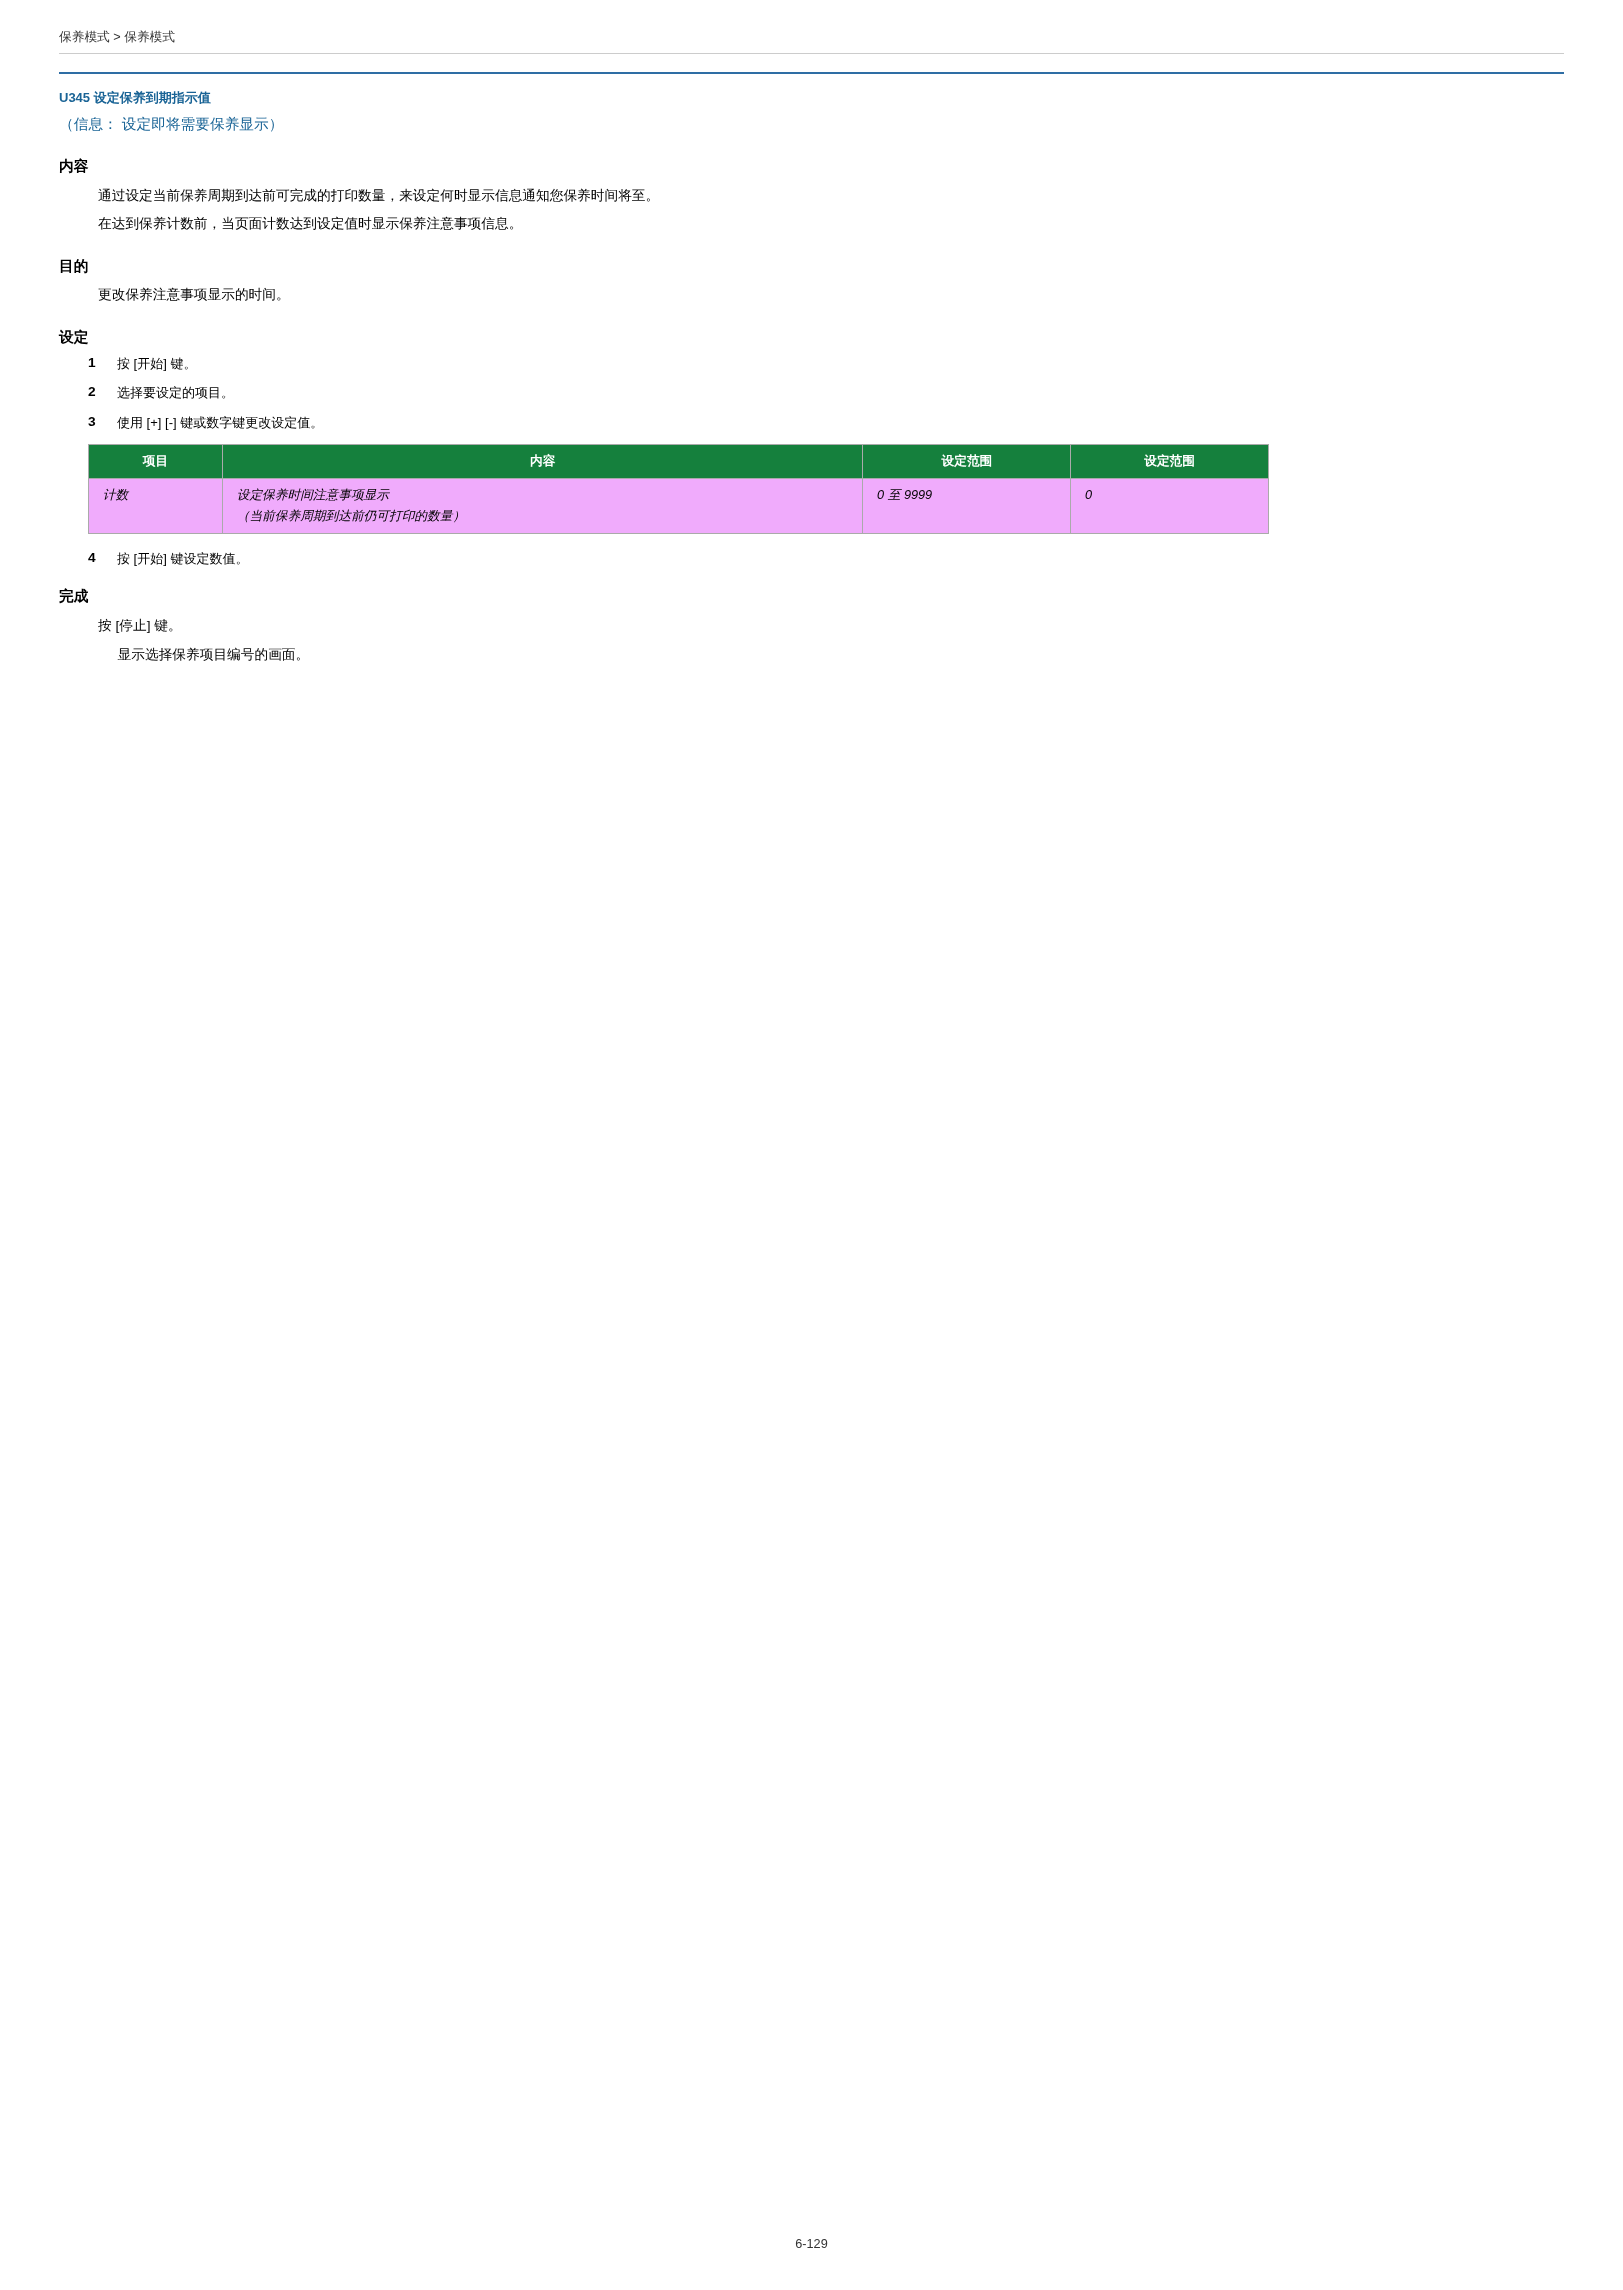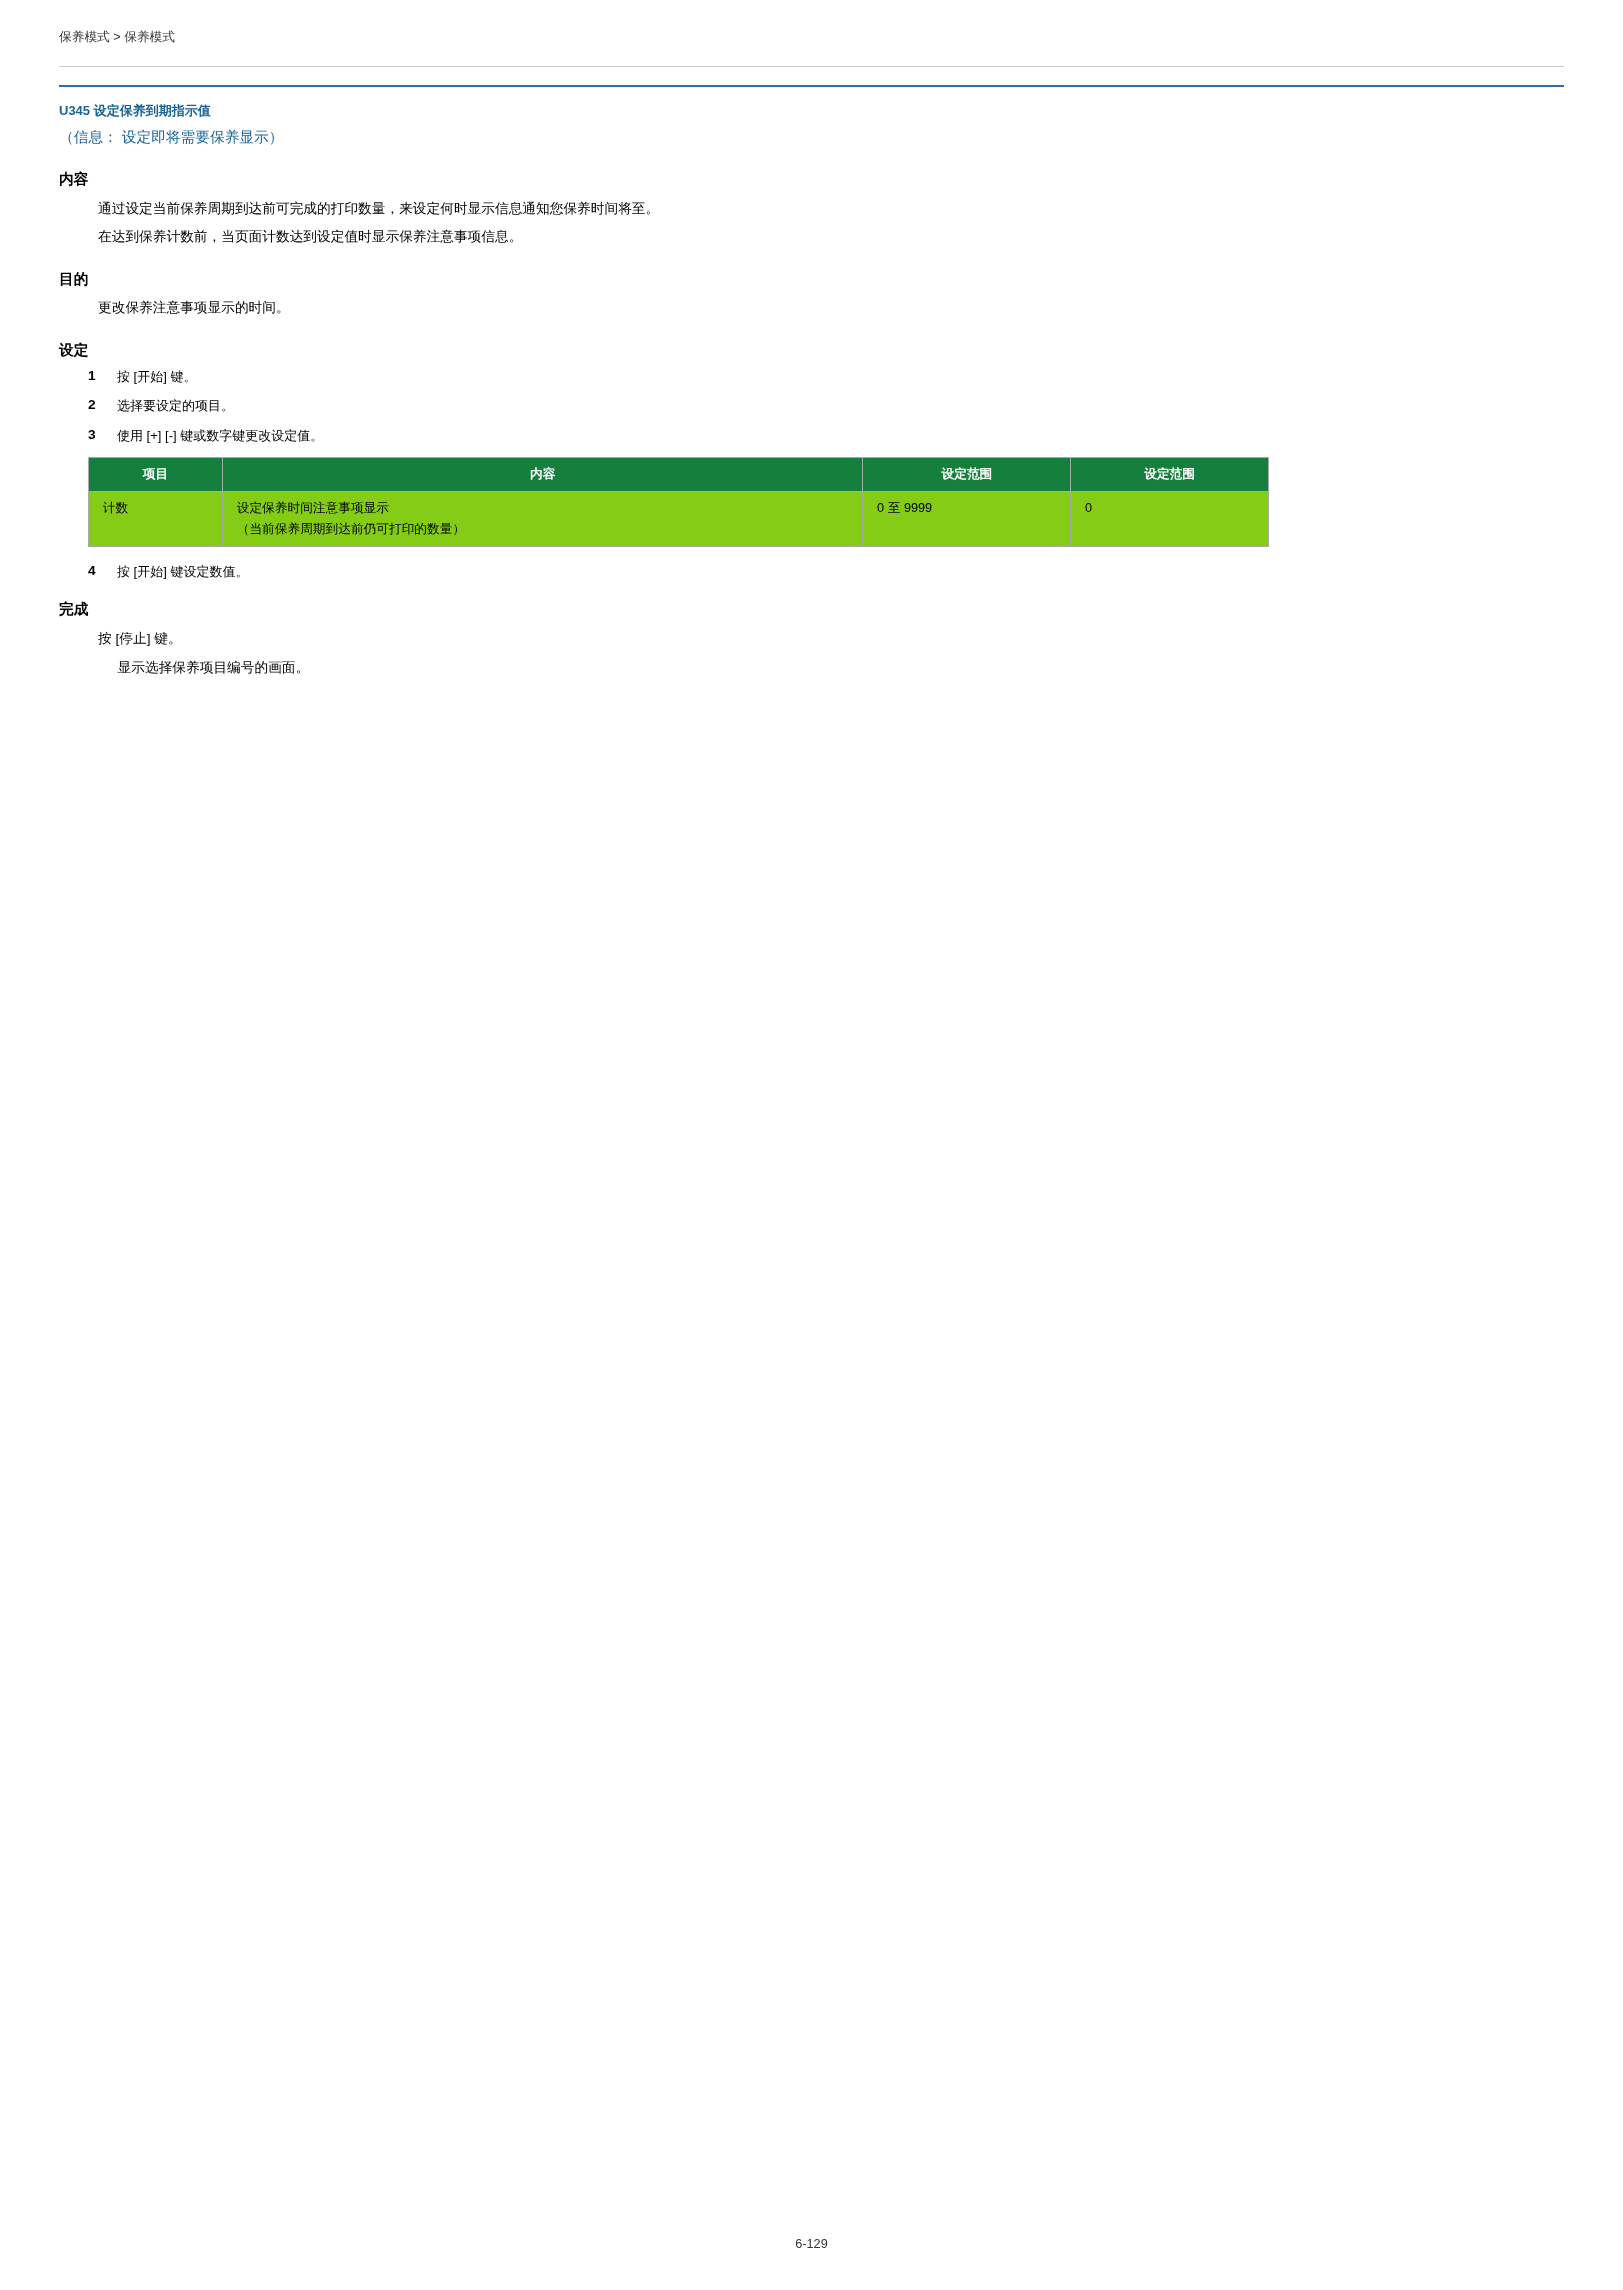--- a/index.html
+++ b/index.html
@@ -15,21 +15,21 @@
       background: #fff;
       width: 1623px;
       min-height: 2291px;
       padding: 29px 59px 59px 59px;
     }
 
     .breadcrumb {
       font-size: 12.7px;
       color: #333;
       margin-bottom: 17.6px;
-      padding-bottom: 20px;
+      padding-bottom: 7px;
       border-bottom: 1px solid #ccc;
     }
 
     .page-title {
       font-size: 13px;
       color: #1a6496;
       font-weight: bold;
       margin-bottom: 7.8px;
     }
 
@@ -101,21 +101,22 @@
     }
 
     table thead th {
       padding: 7.8px 13.7px;
       border: 1px solid #aaa;
       font-weight: bold;
       text-align: center;
     }
 
     table tbody tr {
-      background-color: #84cc16;
+      background-color: #f0abfc;
+      font-style: italic;
     }
 
     table tbody td {
       padding: 6.9px 13.7px;
       border: 1px solid #aaa;
       vertical-align: top;
       font-size: 12.7px;
       line-height: 1.6;
     }
 

